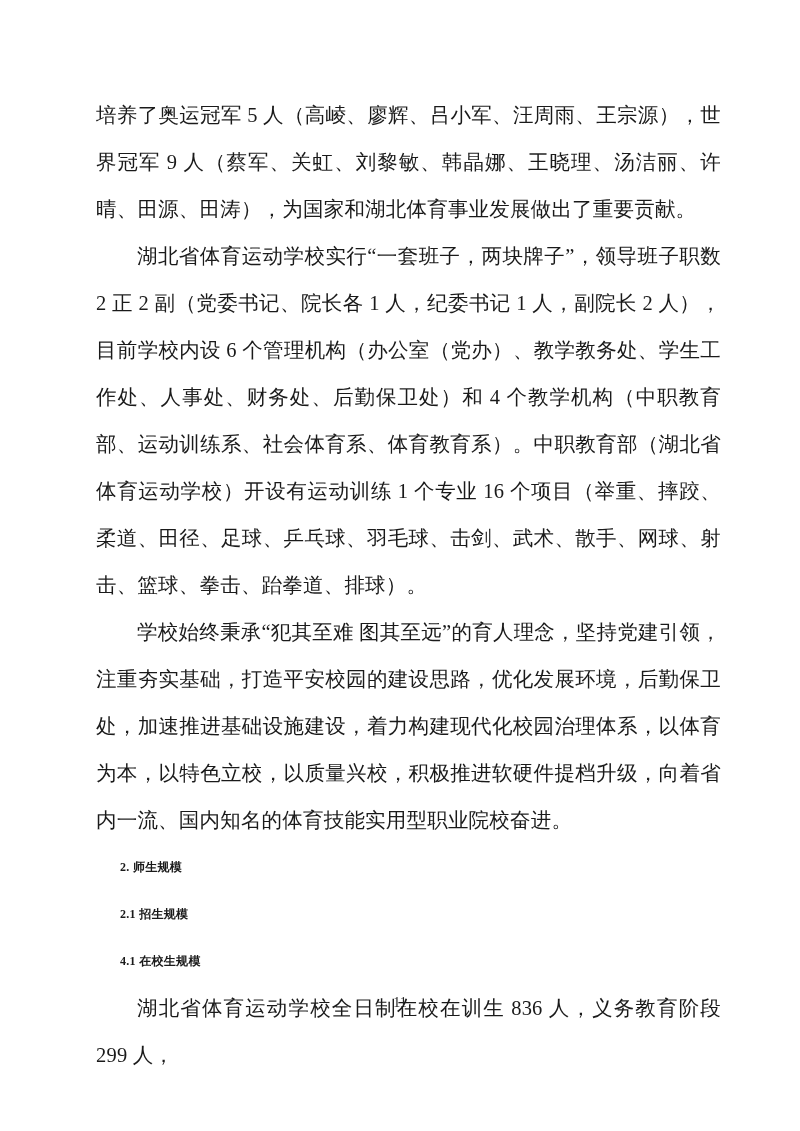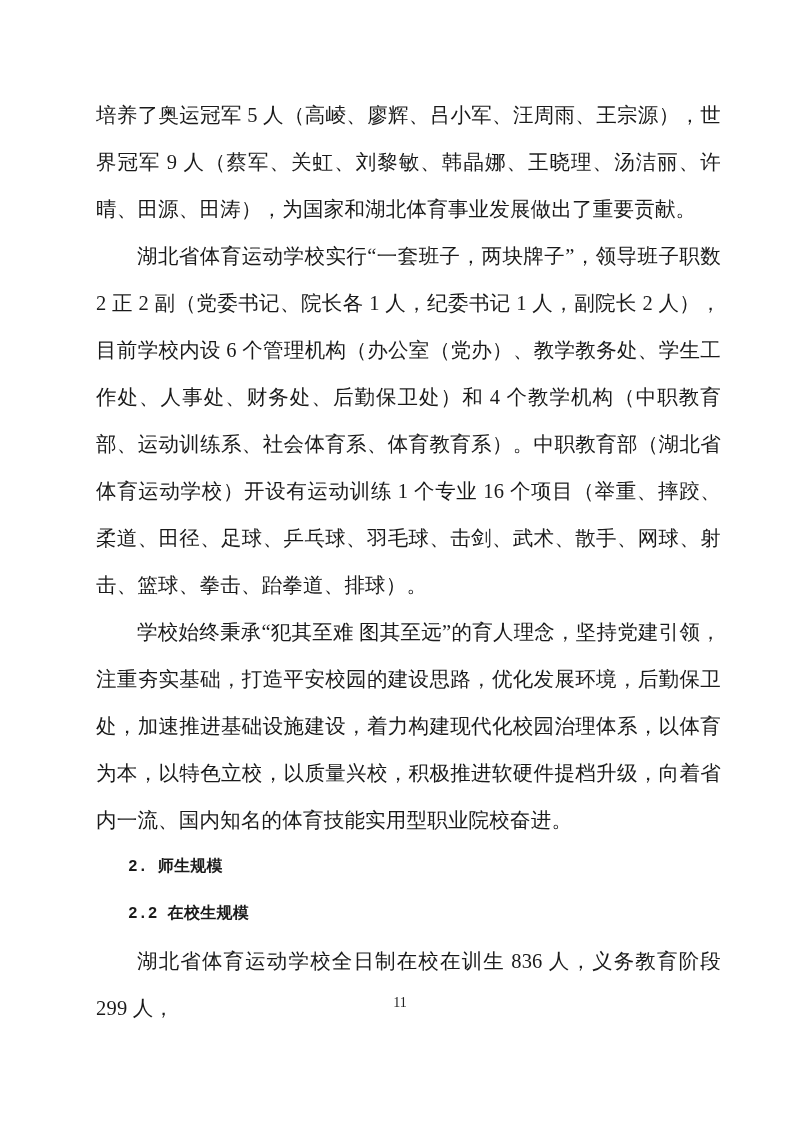--- a/index.html
+++ b/index.html
@@ -30,25 +30,25 @@
     line-height: 47px;
     text-align: justify;
     text-justify: inter-ideograph;
     letter-spacing: 0.2px;
   }
   p.indent {
     text-indent: 2em;
   }
   h2.heading {
     margin: 0;
-    font-size: 16px;
+    font-size: 12px;
     line-height: 47px;
     font-weight: bold;
     text-indent: 2em;
-    font-family: Liberation Mono, monospace;
+    font-family: Liberation Serif, serif;
     letter-spacing: 0.3px;
   }
   .page-number {
     position: absolute;
     left: 0;
     right: 0;
     top: 995px;
     text-align: center;
     font-size: 14px;
     font-family: "Liberation Serif", serif;
@@ -62,22 +62,23 @@
   <div class="content">
 
     <p class="para">培养了奥运冠军 5 人（高崚、廖辉、吕小军、汪周雨、王宗源），世界冠军 9 人（蔡军、关虹、刘黎敏、韩晶娜、王晓理、汤洁丽、许晴、田源、田涛），为国家和湖北体育事业发展做出了重要贡献。</p>
 
     <p class="para indent">湖北省体育运动学校实行“一套班子，两块牌子”，领导班子职数 2 正 2 副（党委书记、院长各 1 人，纪委书记 1 人，副院长 2 人），目前学校内设 6 个管理机构（办公室（党办）、教学教务处、学生工作处、人事处、财务处、后勤保卫处）和 4 个教学机构（中职教育部、运动训练系、社会体育系、体育教育系）。中职教育部（湖北省体育运动学校）开设有运动训练 1 个专业 16 个项目（举重、摔跤、柔道、田径、足球、乒乓球、羽毛球、击剑、武术、散手、网球、射击、篮球、拳击、跆拳道、排球）。</p>
 
     <p class="para indent">学校始终秉承“犯其至难 图其至远”的育人理念，坚持党建引领，注重夯实基础，打造平安校园的建设思路，优化发展环境，后勤保卫处，加速推进基础设施建设，着力构建现代化校园治理体系，以体育为本，以特色立校，以质量兴校，积极推进软硬件提档升级，向着省内一流、国内知名的体育技能实用型职业院校奋进。</p>
 
     <h2 class="heading">2. 师生规模</h2>
 
+    <h2 class="heading">2.1 招生规模</h2>
 
 
-    <h2 class="heading">2.2 在校生规模</h2>
+    <h2 class="heading">4.1 在校生规模</h2>
 
     <p class="para indent">湖北省体育运动学校全日制在校在训生 836 人，义务教育阶段 299 人，</p>
 
   </div>
 
   <div class="page-number">11</div>
 </div>
 
 </body></html>

